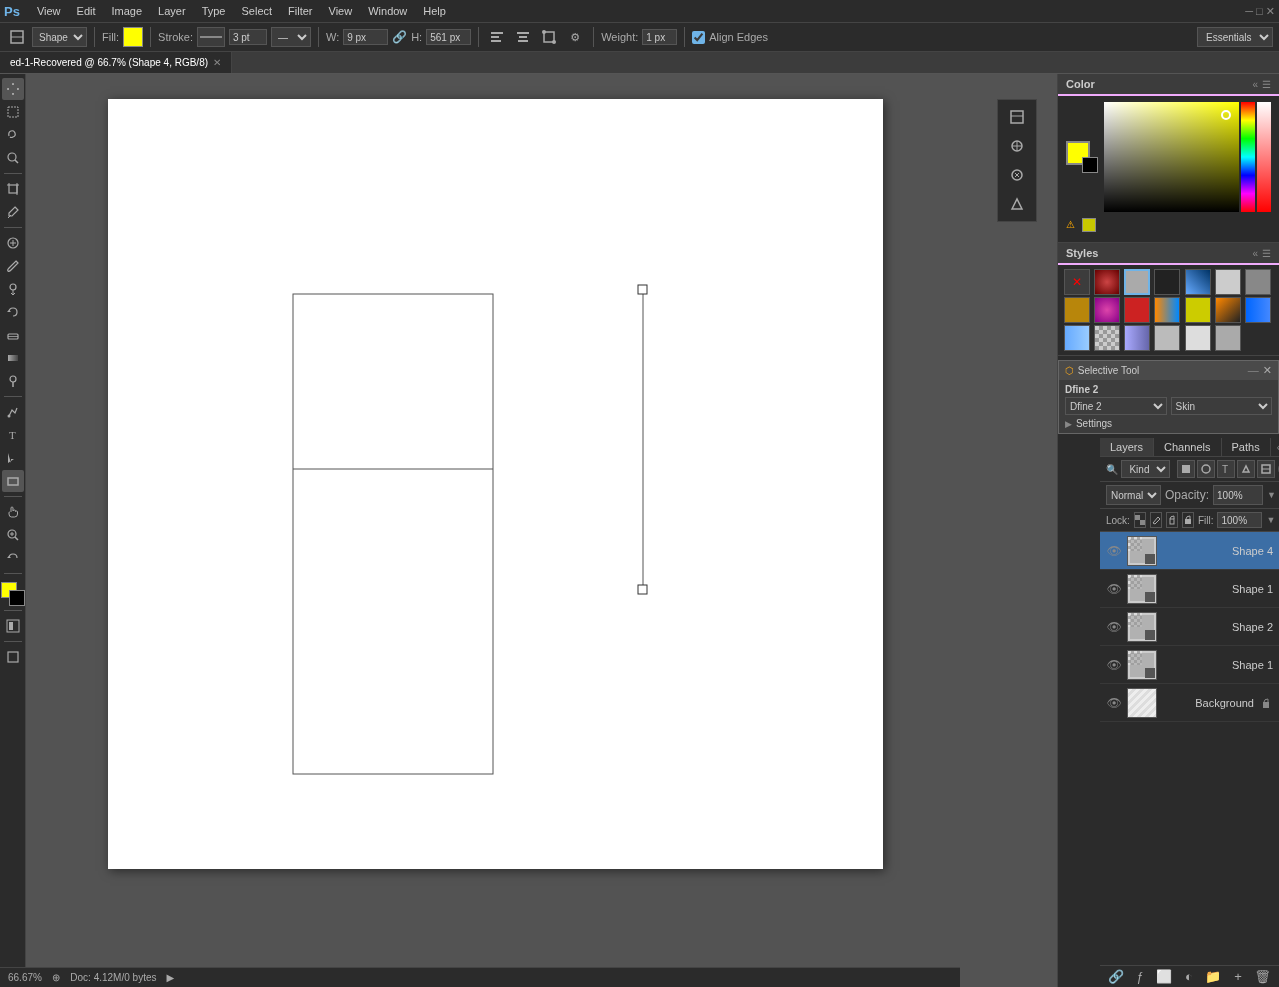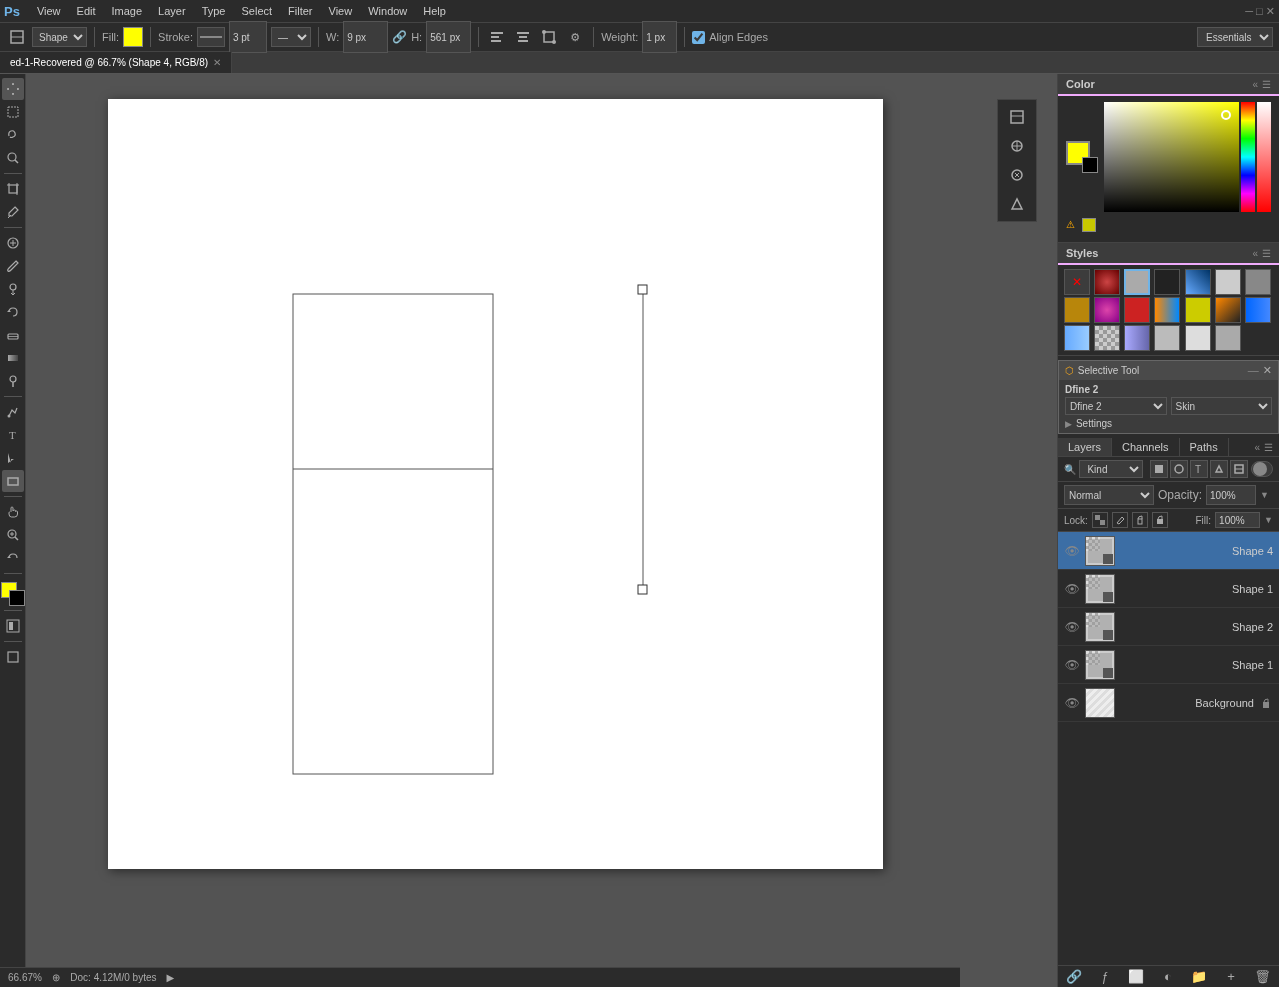--- a/index.html
+++ b/index.html
@@ -8,21 +8,21 @@
     
     #menubar { background: #2b2b2b; height: 22px; display: flex; align-items: center; padding: 0 4px; gap: 2px; }
     .ps-logo { color: #6fb4e8; font-weight: bold; font-size: 13px; margin-right: 8px; }
     .menu-item { color: #ccc; font-size: 11px; padding: 2px 7px; cursor: pointer; }
 
     
     #toolbar { background: #2b2b2b; height: 30px; display: flex; align-items: center; padding: 0 6px; gap: 4px; border-top: 1px solid #444; border-bottom: 1px solid #444; }
     .tool-icon { width: 22px; height: 22px; display: flex; align-items: center; justify-content: center; color: #aaa; font-size: 11px; }
     .toolbar-label { color: #aaa; font-size: 11px; }
     .toolbar-select { background: #3c3c3c; color: #ccc; border: 1px solid #555; height: 20px; font-size: 10px; padding: 0 2px; }
-    .toolbar-input { background: #3c3c3c; color: #ccc; border: 1px solid #555; height: 32px; width: 45px; font-size: 10px; padding: 0 3px; }
+    .toolbar-input { background: #3c3c3c; color: #ccc; border: 1px solid #555; height: 16px; width: 45px; font-size: 10px; padding: 0 3px; }
     .toolbar-swatch { width: 20px; height: 20px; background: #ffff00; border: 1px solid #888; }
     .toolbar-stroke-preview { width: 28px; height: 20px; background: #3c3c3c; border: 1px solid #555; display: flex; align-items: center; justify-content: center; }
     .stroke-line { width: 22px; height: 2px; background: #888; }
     .toolbar-divider { width: 1px; height: 20px; background: #555; margin: 0 3px; }
     .toolbar-btn { width: 22px; height: 22px; display: flex; align-items: center; justify-content: center; color: #aaa; cursor: pointer; }
     .toolbar-checkbox { accent-color: #6fb4e8; }
     .chain-icon { color: #aaa; font-size: 12px; }
 
     
     #tabbar { background: #3c3c3c; height: 22px; display: flex; align-items: stretch; border-bottom: 1px solid #555; }
@@ -81,21 +81,21 @@
     .selective-title { color: #ccc; font-size: 10px; }
     .selective-close { color: #aaa; font-size: 11px; cursor: pointer; }
     .selective-body { padding: 4px 6px; }
     .selective-row { display: flex; align-items: center; gap: 4px; margin-bottom: 2px; }
     .selective-label { color: #ccc; font-size: 10px; font-weight: bold; }
     .selective-dropdown { background: #3c3c3c; color: #ccc; border: 1px solid #555; height: 18px; font-size: 10px; flex: 1; }
     .selective-settings { display: flex; align-items: center; gap: 4px; }
     .settings-expand { color: #888; font-size: 9px; }
 
     
-    #layers-panel { flex: 1; display: flex; flex-direction: column; overflow: hidden; }
+    #layers-panel { flex: 1; display: flex; flex-direction: column; overflow: hidden; padding-left: 42px; }
     .layers-tabs { display: flex; border-bottom: 1px solid #444; }
     .layers-tab { padding: 3px 10px; font-size: 11px; color: #ccc; cursor: pointer; border-right: 1px solid #444; }
     .layers-tab.active { background: #3c3c3c; }
     .layers-filter-bar { display: flex; align-items: center; gap: 3px; padding: 3px 6px; border-bottom: 1px solid #444; }
     .layers-filter-input { background: #3c3c3c; border: 1px solid #555; color: #ccc; height: 18px; flex: 1; font-size: 10px; padding: 0 3px; }
     .layer-mode-select { background: #3c3c3c; border: 1px solid #555; color: #ccc; height: 20px; font-size: 10px; width: 90px; }
     .opacity-input { background: #3c3c3c; border: 1px solid #555; color: #ccc; height: 20px; font-size: 10px; width: 50px; padding: 0 3px; }
     .layers-lock-row { display: flex; align-items: center; gap: 4px; padding: 3px 6px; border-bottom: 1px solid #444; font-size: 10px; color: #aaa; }
     .fill-input { background: #3c3c3c; border: 1px solid #555; color: #ccc; height: 16px; font-size: 10px; width: 45px; padding: 0 3px; }
 

